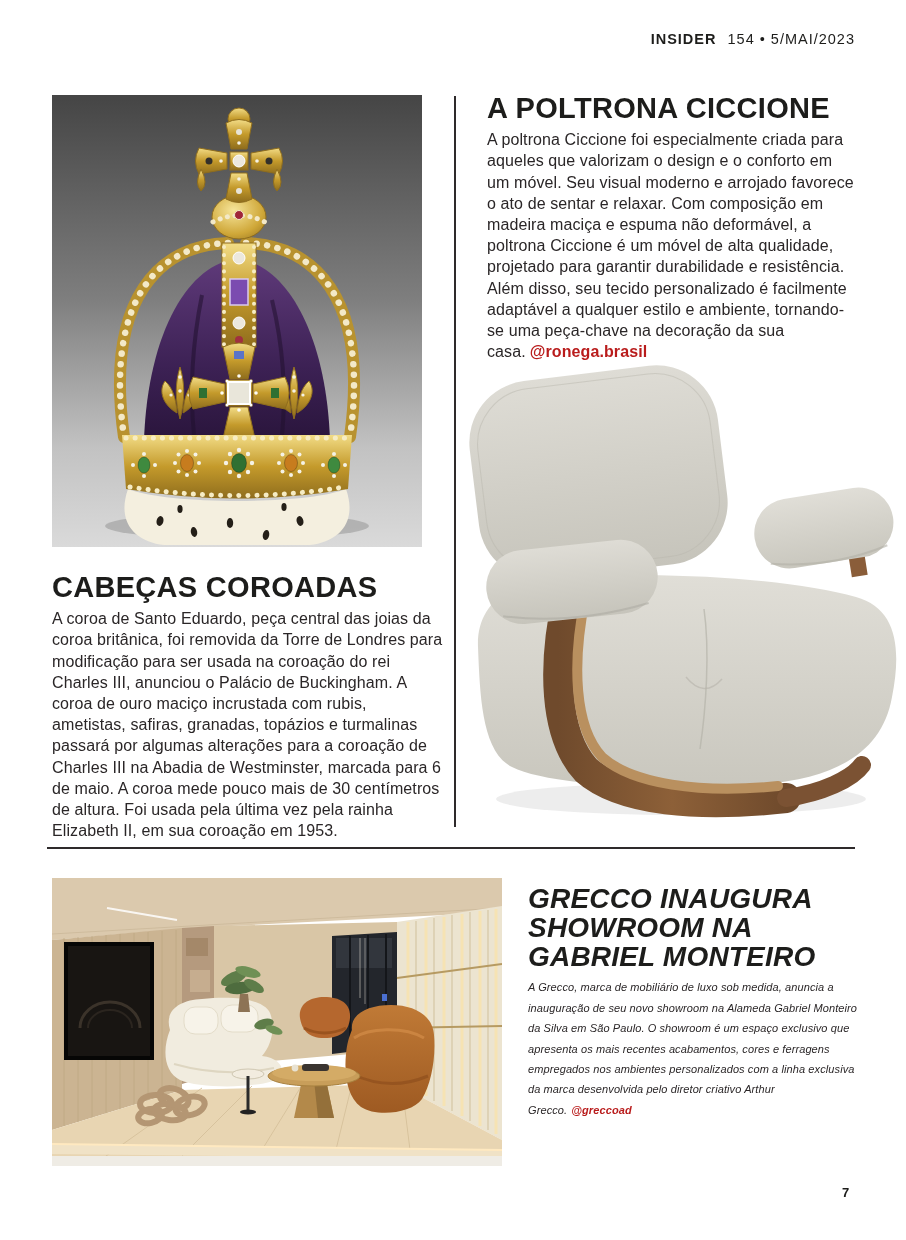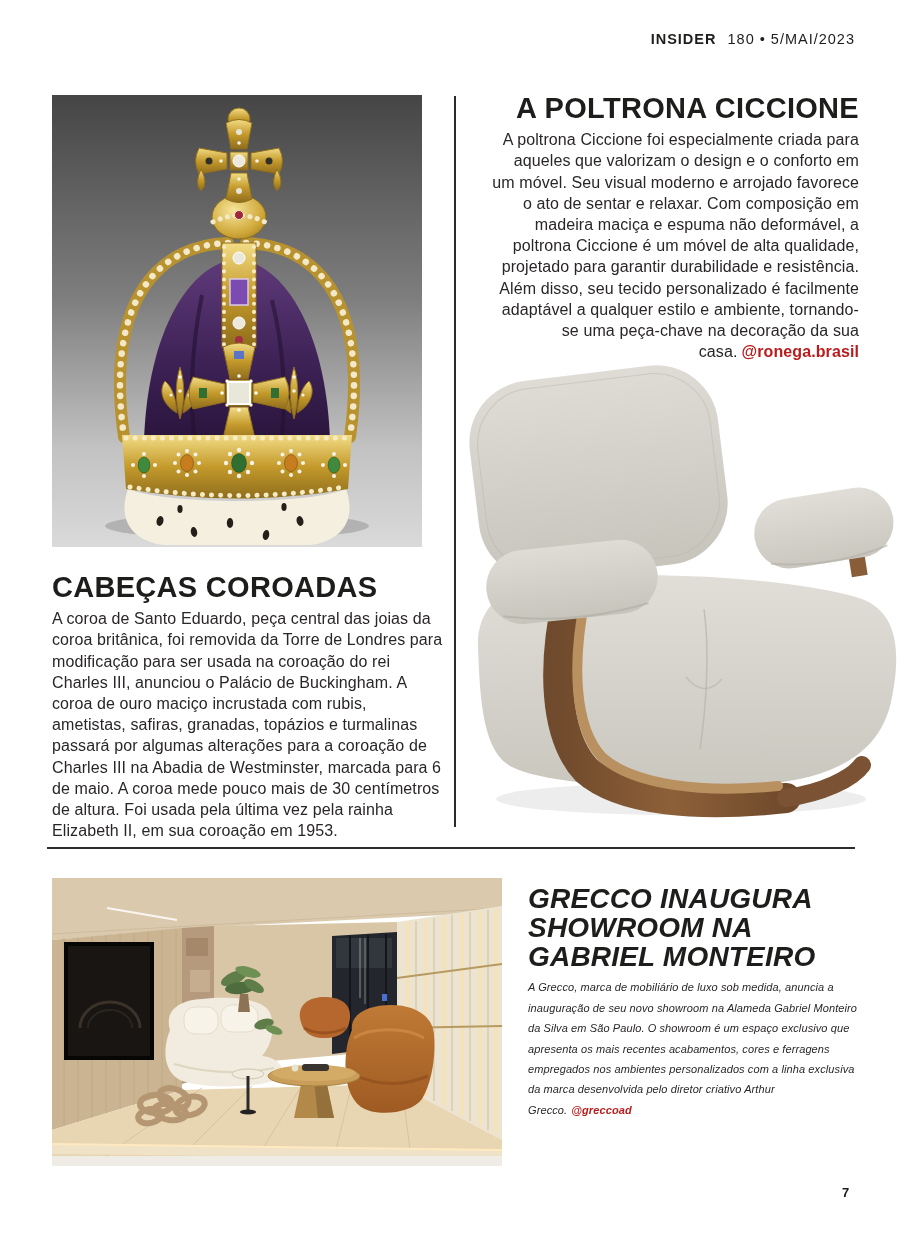--- a/index.html
+++ b/index.html
@@ -29,21 +29,21 @@
   .handle{font-weight:bold;color:#b91c1c;margin-left:4px;}
   .page-number{position:absolute;left:842px;top:1185px;font-size:13px;font-weight:bold;color:#1d1d1b;}
 </style>
 </head>
 <body>
 
 <div class="page">
 
   <div class="header">
     <span class="brand">INSIDER</span>
-    <span class="meta">180 • 5/MAI/2023</span>
+    <span class="meta">154 • 5/MAI/2023</span>
   </div>
 
   <div class="photo" style="left:52px;top:95px;">
     <svg width="370" height="452" viewBox="0 0 370 452">
       <defs>
         <linearGradient id="bgGrad" x1="0" y1="0" x2="0" y2="1">
           <stop offset="0" stop-color="#454545"></stop>
             <stop offset="0.45" stop-color="#7e7e7e"></stop>
           <stop offset="0.78" stop-color="#c2c2c2"></stop>
             <stop offset="1" stop-color="#dadada"></stop>
@@ -243,21 +243,21 @@
               </g>
               <ellipse rx="6" ry="8" fill="#3f8a3f" stroke="rgba(0,0,0,0.25)"></ellipse>
             </g>
         </g>
       </g>
     </svg>
   </div>
 
   <div class="v-rule"></div>
 
-  <div class="article" style="left:487px;top:93px;width:372px;text-align:right;">
+  <div class="article" style="left:487px;top:93px;width:372px;">
     <h2>A POLTRONA CICCIONE</h2>
     <p><span>A poltrona Ciccione foi especialmente criada para aqueles que valorizam o design e o conforto em um móvel. Seu visual moderno e arrojado favorece o ato de sentar e relaxar. Com composição em madeira maciça e espuma não deformável, a poltrona Ciccione é um móvel de alta qualidade, projetado para garantir durabilidade e resistência. Além disso, seu tecido personalizado é facilmente adaptável a qualquer estilo e ambiente, tornando-se uma peça-chave na decoração da sua casa.</span><span class="handle">@ronega.brasil</span></p>
   </div>
 
   <div class="photo" style="left:456px;top:347px;">
     <svg width="450" height="483" viewBox="0 0 450 483">
       <defs>
         <linearGradient id="fabA" x1="0" y1="0" x2="0" y2="1">
           <stop offset="0" stop-color="#dedcd5"></stop>
             <stop offset="1" stop-color="#c6c4bb"></stop>

